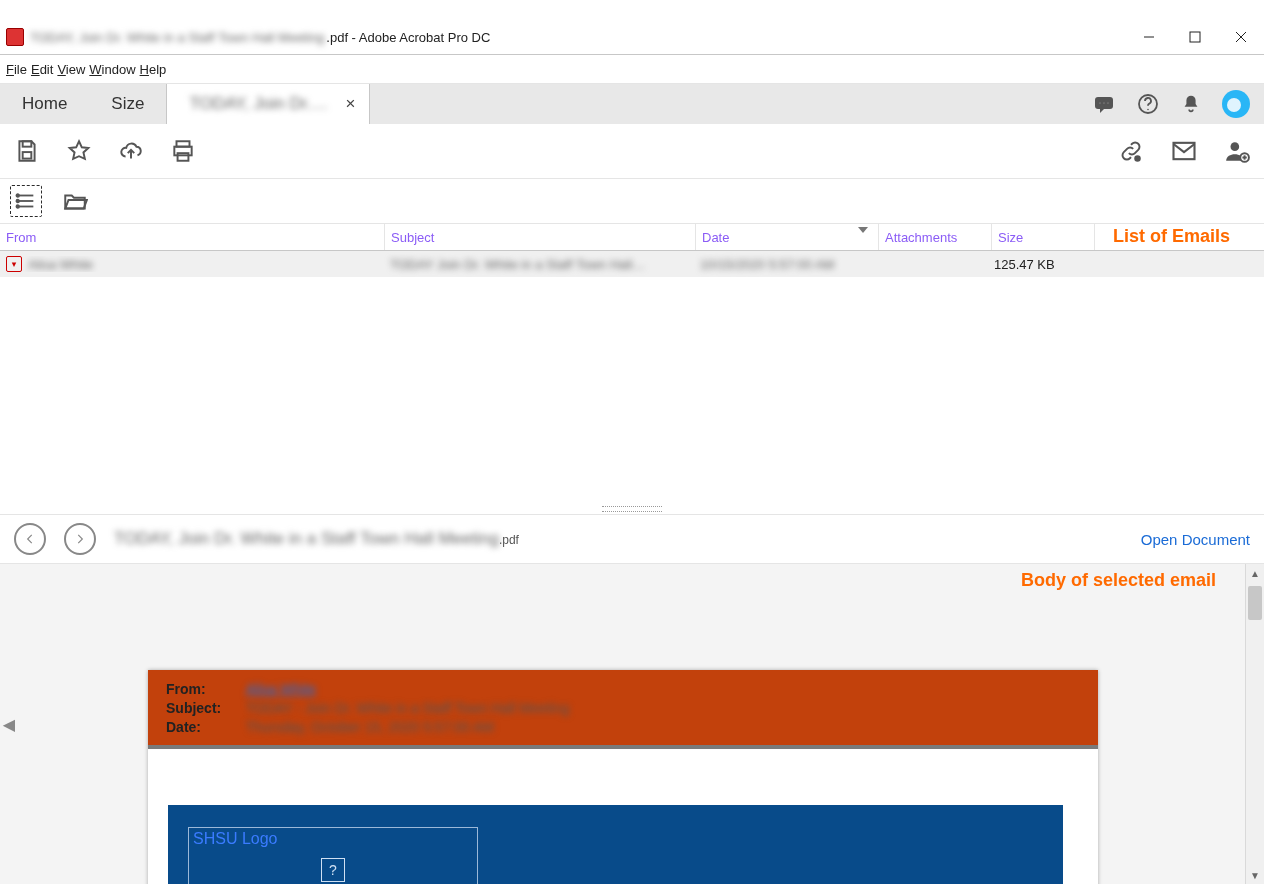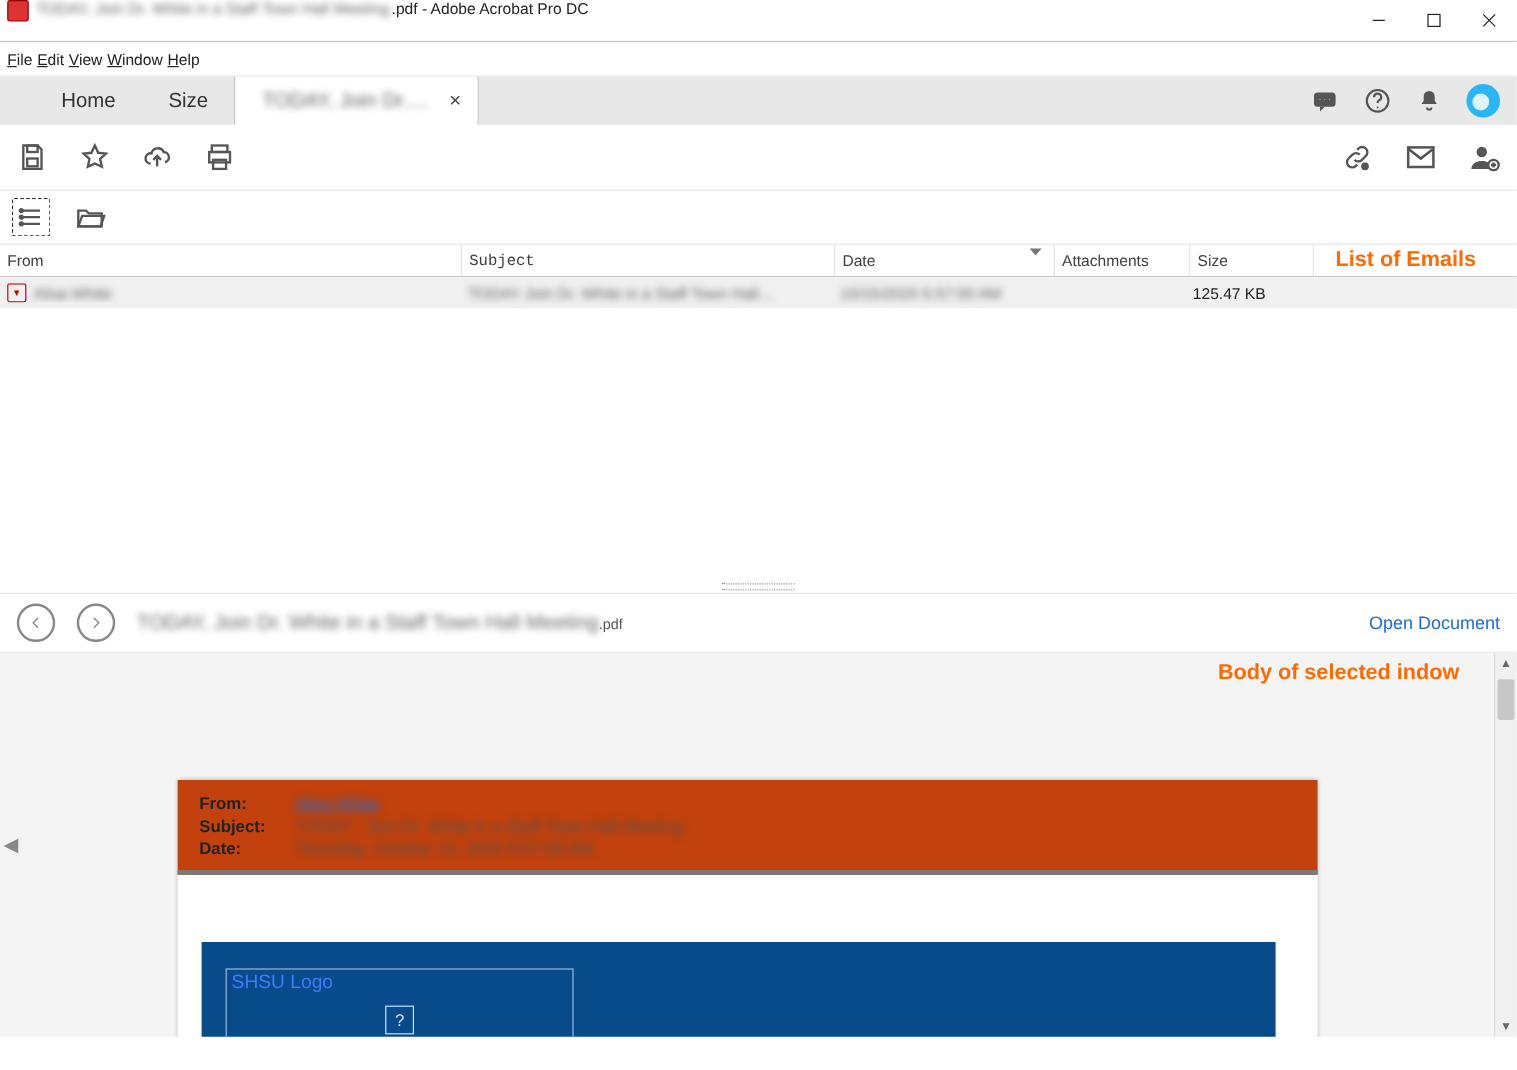--- a/index.html
+++ b/index.html
@@ -7,58 +7,58 @@
     --border-light:#e5e5e5;
     --bg:#ffffff;
     --tab-bg:#e8e8e8;
     --sel-row:#f0f0f0;
     --accent:#ff6a00;
     --link:#1a6bd6;
     --blue:#084b8a;
   }
   html,body{margin:0;padding:0;font-family:"Segoe UI",Arial,sans-serif;font-size:13px;color:#222;background:#fff;width:1264px;height:892px;overflow:hidden;}
   
-  .titlebar{height:34px;border-bottom:1px solid var(--border);display:flex;align-items:flex-start;padding:0 6px;position:relative;}
+  .titlebar{height:34px;border-bottom:1px solid var(--border);display:flex;align-items:center;padding:0 6px;position:relative;margin-top:20px;}
   .titlebar .app-icon{width:16px;height:16px;margin-right:6px;background:#d33;border:1px solid #900;border-radius:2px;}
   .titlebar .blurred{filter:blur(3px);color:#666;}
   .titlebar .title-suffix{margin-left:2px;}
   .winbtns{position:absolute;right:0;top:0;height:34px;display:flex;}
   .winbtn{width:46px;height:34px;display:flex;align-items:center;justify-content:center;color:#222;}
   .winbtn svg{stroke:#222;stroke-width:1;fill:none;}
   
   .menubar{height:28px;display:flex;align-items:center;padding:0 6px;gap:4px;border-bottom:1px solid var(--border-light);}
   .menubar span{cursor:default;}
   .menubar span u{text-decoration:underline;}
   
-  .tabstrip{height:40px;background:var(--tab-bg);display:flex;align-items:stretch;padding-left:29px;}
+  .tabstrip{height:40px;background:var(--tab-bg);display:flex;align-items:stretch;}
   .tabstrip .tab{display:flex;align-items:center;padding:0 22px;font-size:17px;color:#333;cursor:default;}
   .tabstrip .tab.home{font-weight:400;}
   .tabstrip .tab.doc{background:#fff;border-right:1px solid var(--border);border-left:1px solid var(--border);max-width:210px;padding-right:8px;gap:10px;filter:none;}
   .tabstrip .tab.doc .doc-title{filter:blur(3px);color:#666;white-space:nowrap;overflow:hidden;text-overflow:ellipsis;max-width:140px;}
   .tabstrip .tab.doc .close{filter:none;color:#444;padding:0 6px;}
   .tabstrip .spacer{flex:1;}
   .tabstrip .right-icons{display:flex;align-items:center;gap:20px;padding-right:14px;}
   .icon-btn{display:inline-flex;align-items:center;justify-content:center;color:#555;}
   .icon-btn svg{stroke:#555;fill:none;stroke-width:1.8;}
   .avatar-circle{width:28px;height:28px;border-radius:50%;background:#29b6f6;position:relative;overflow:hidden;}
   .avatar-circle::after{content:"";position:absolute;left:5px;top:8px;width:14px;height:14px;border-radius:50%;background:#fff;opacity:.85;}
   
   .main-toolbar{height:54px;border-bottom:1px solid var(--border-light);display:flex;align-items:center;padding:0 14px;gap:26px;}
   .main-toolbar .spacer{flex:1;}
   
   .sub-toolbar{height:44px;display:flex;align-items:center;padding:0 10px;gap:20px;border-bottom:1px solid var(--border-light);}
   .btn-outline{border:1px dashed #2b2b2b;padding:4px;border-radius:2px;}
   
   .list-region{position:relative;height:280px;}
-  .list-header{display:flex;height:26px;align-items:center;border-bottom:1px solid var(--border);font-size:13px;color:#404040;}
+  .list-header{display:flex;height:26px;align-items:center;border-bottom:1px solid var(--border);font-size:13px;color:#8b5cf6;}
   .list-header .col{padding:0 6px;border-right:1px solid var(--border-light);height:100%;display:flex;align-items:center;}
   .list-header .col.date{position:relative;}
   .list-header .col.date::after{content:"";position:absolute;right:10px;top:3px;border-left:5px solid transparent;border-right:5px solid transparent;border-top:6px solid #777;}
   .col.from{width:372px;}
-  .col.subj{width:298px;font-family:Liberation Mono, monospace;}
+  .col.subj{width:298px;}
   .col.date{width:170px;}
   .col.att{width:100px;}
   .col.size{width:90px;}
   .list-row{display:flex;height:26px;align-items:center;background:var(--sel-row);font-size:13px;}
   .list-row .cell{padding:0 6px;white-space:nowrap;overflow:hidden;text-overflow:ellipsis;}
   .list-row .cell.from-cell{width:372px;display:flex;align-items:center;gap:6px;}
   .list-row .cell.subj-cell{width:298px;}
   .list-row .cell.date-cell{width:170px;}
   .list-row .cell.att-cell{width:100px;}
   .list-row .cell.size-cell{width:90px;}
@@ -271,21 +271,21 @@
     </div>
   <div style="display:flex;align-items:baseline;">
     <span class="filename">TODAY, Join Dr. White in a Staff Town Hall Meeting</span>
     <span style="color:#555;font-size:12px;">.pdf</span>
   </div>
   <div class="spacer"></div>
   <a class="open-doc">Open Document</a>
 </div>
 
 <div class="body-viewer">
-  <div class="annotation" style="right:48px;top:6px;">Body of selected indow</div>
+  <div class="annotation" style="right:48px;top:6px;">Body of selected email</div>
   <div class="left-gutter">◀</div>
   <div class="page-scroll">
     <div class="page">
       <div class="email-header">
         <div class="row">
             <div class="label">From:</div>
             <div class="val" style="color:#1a6bd6;text-decoration:underline;">Alisa White</div>
           </div>
         <div class="row">
             <div class="label">Subject:</div>

